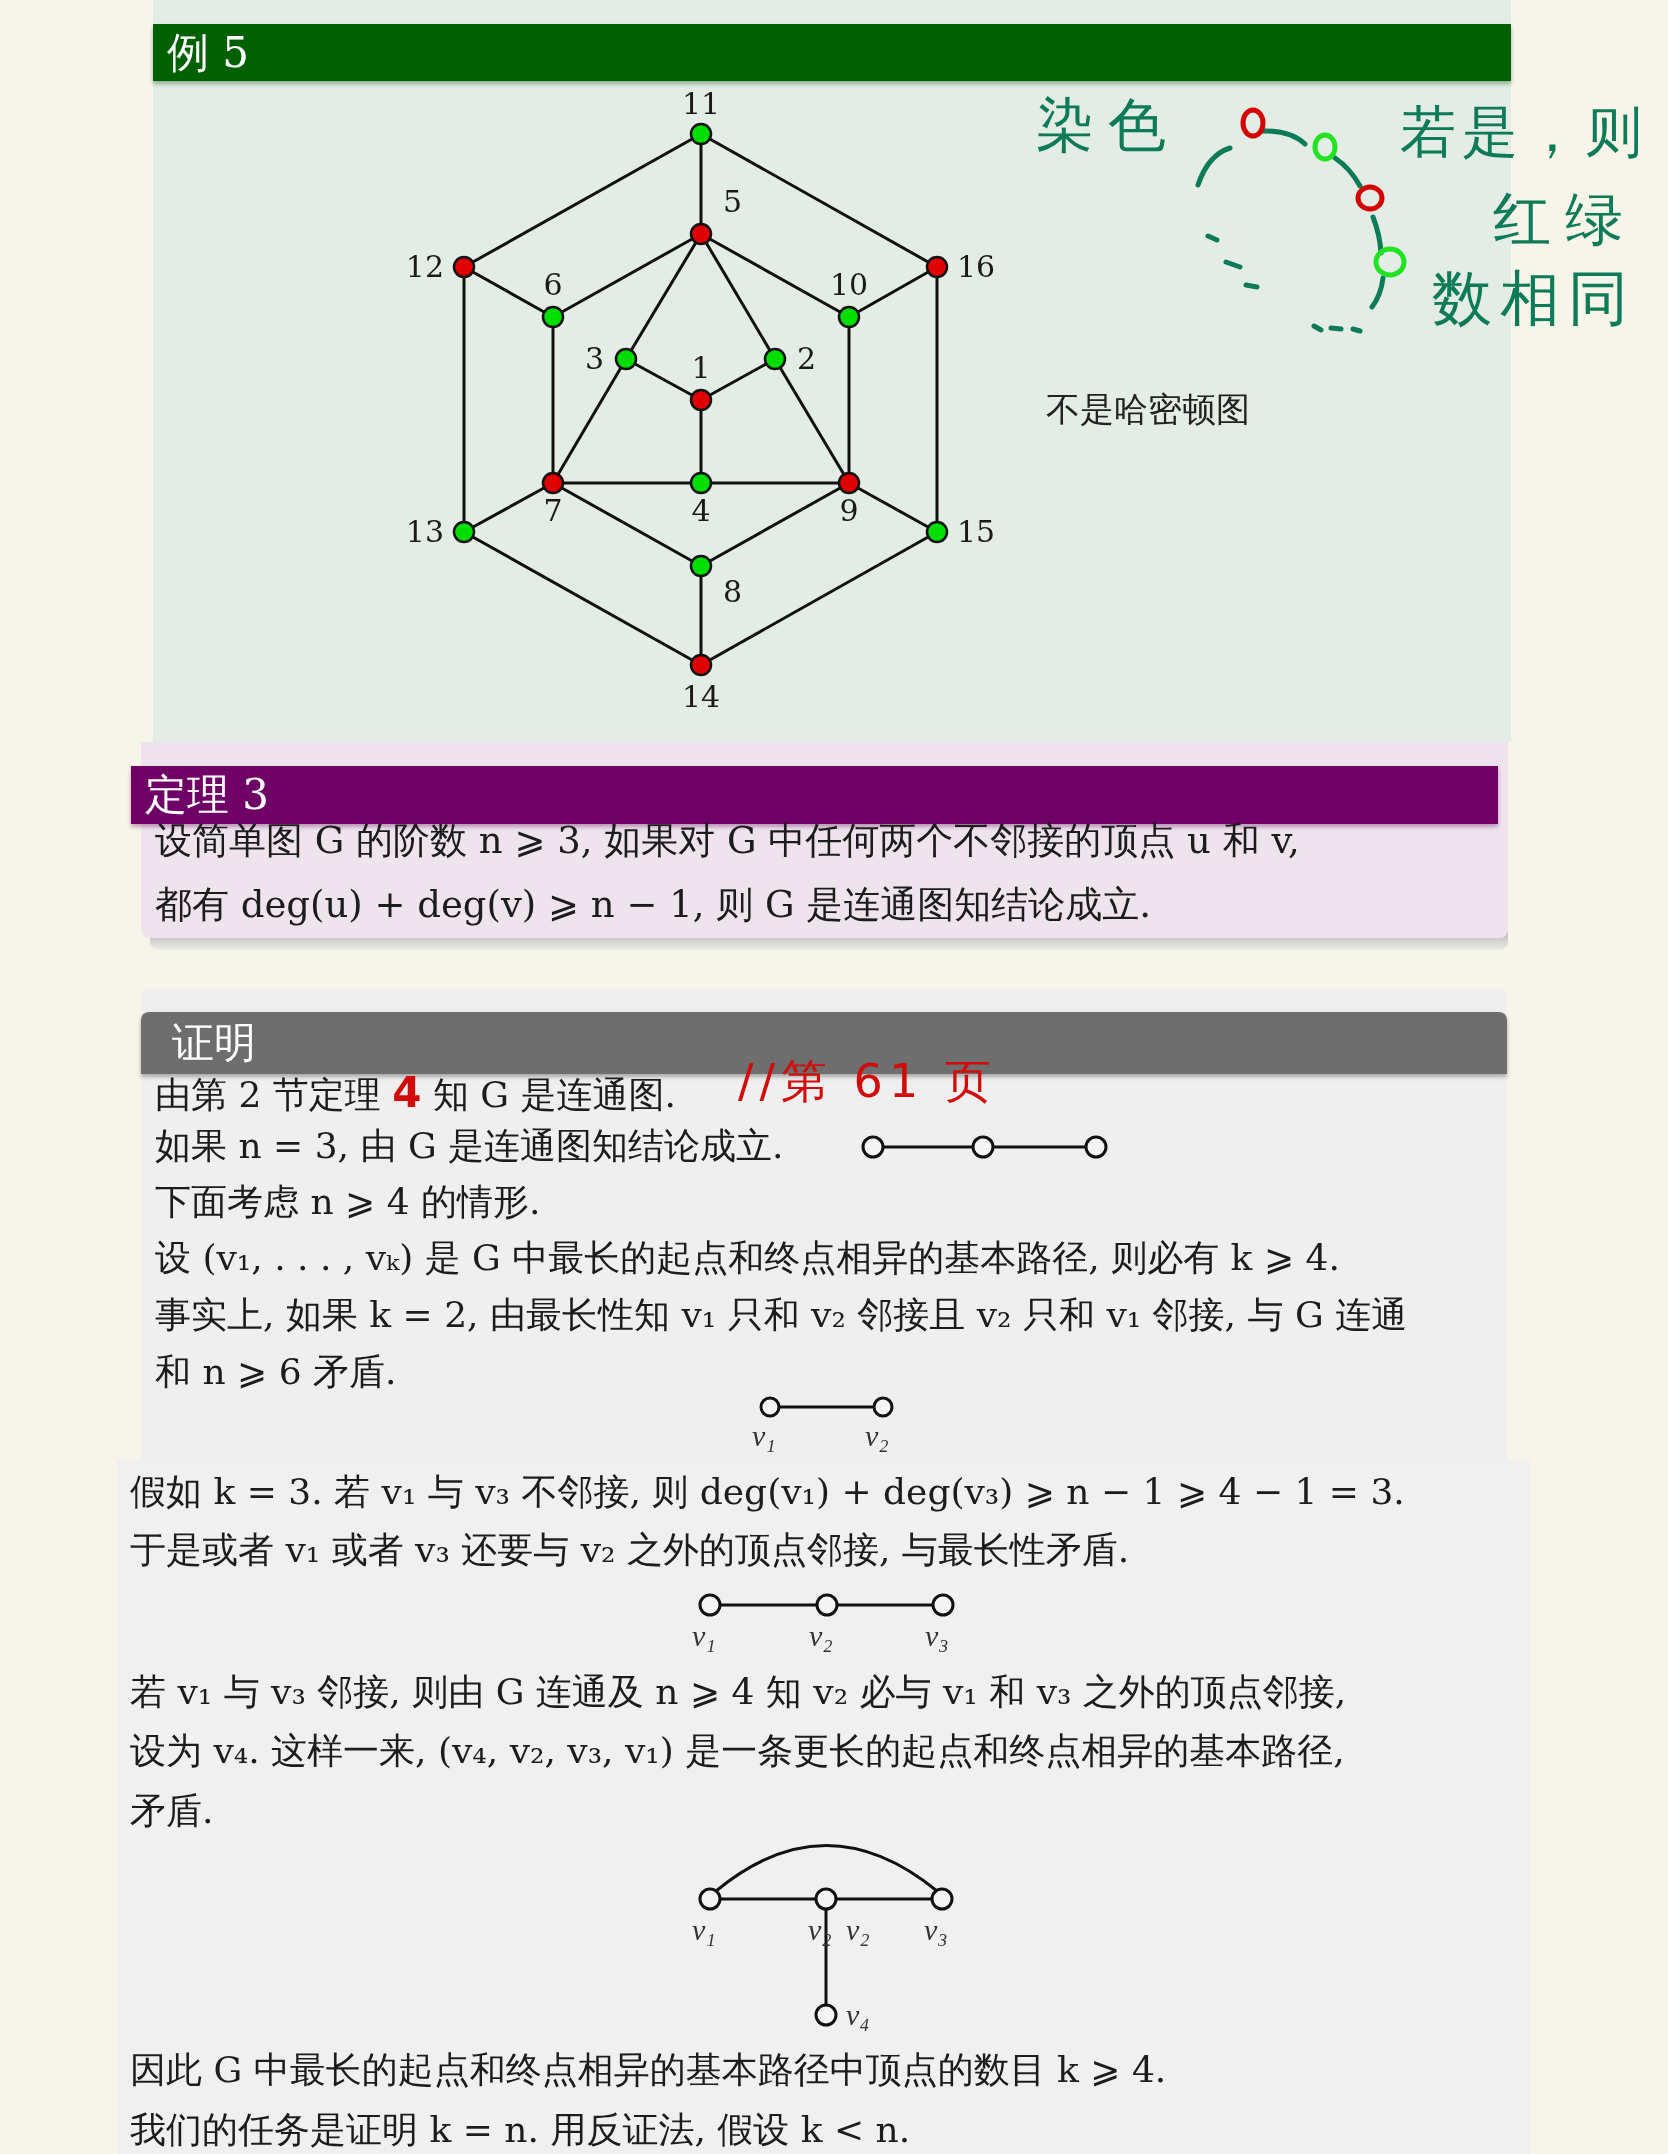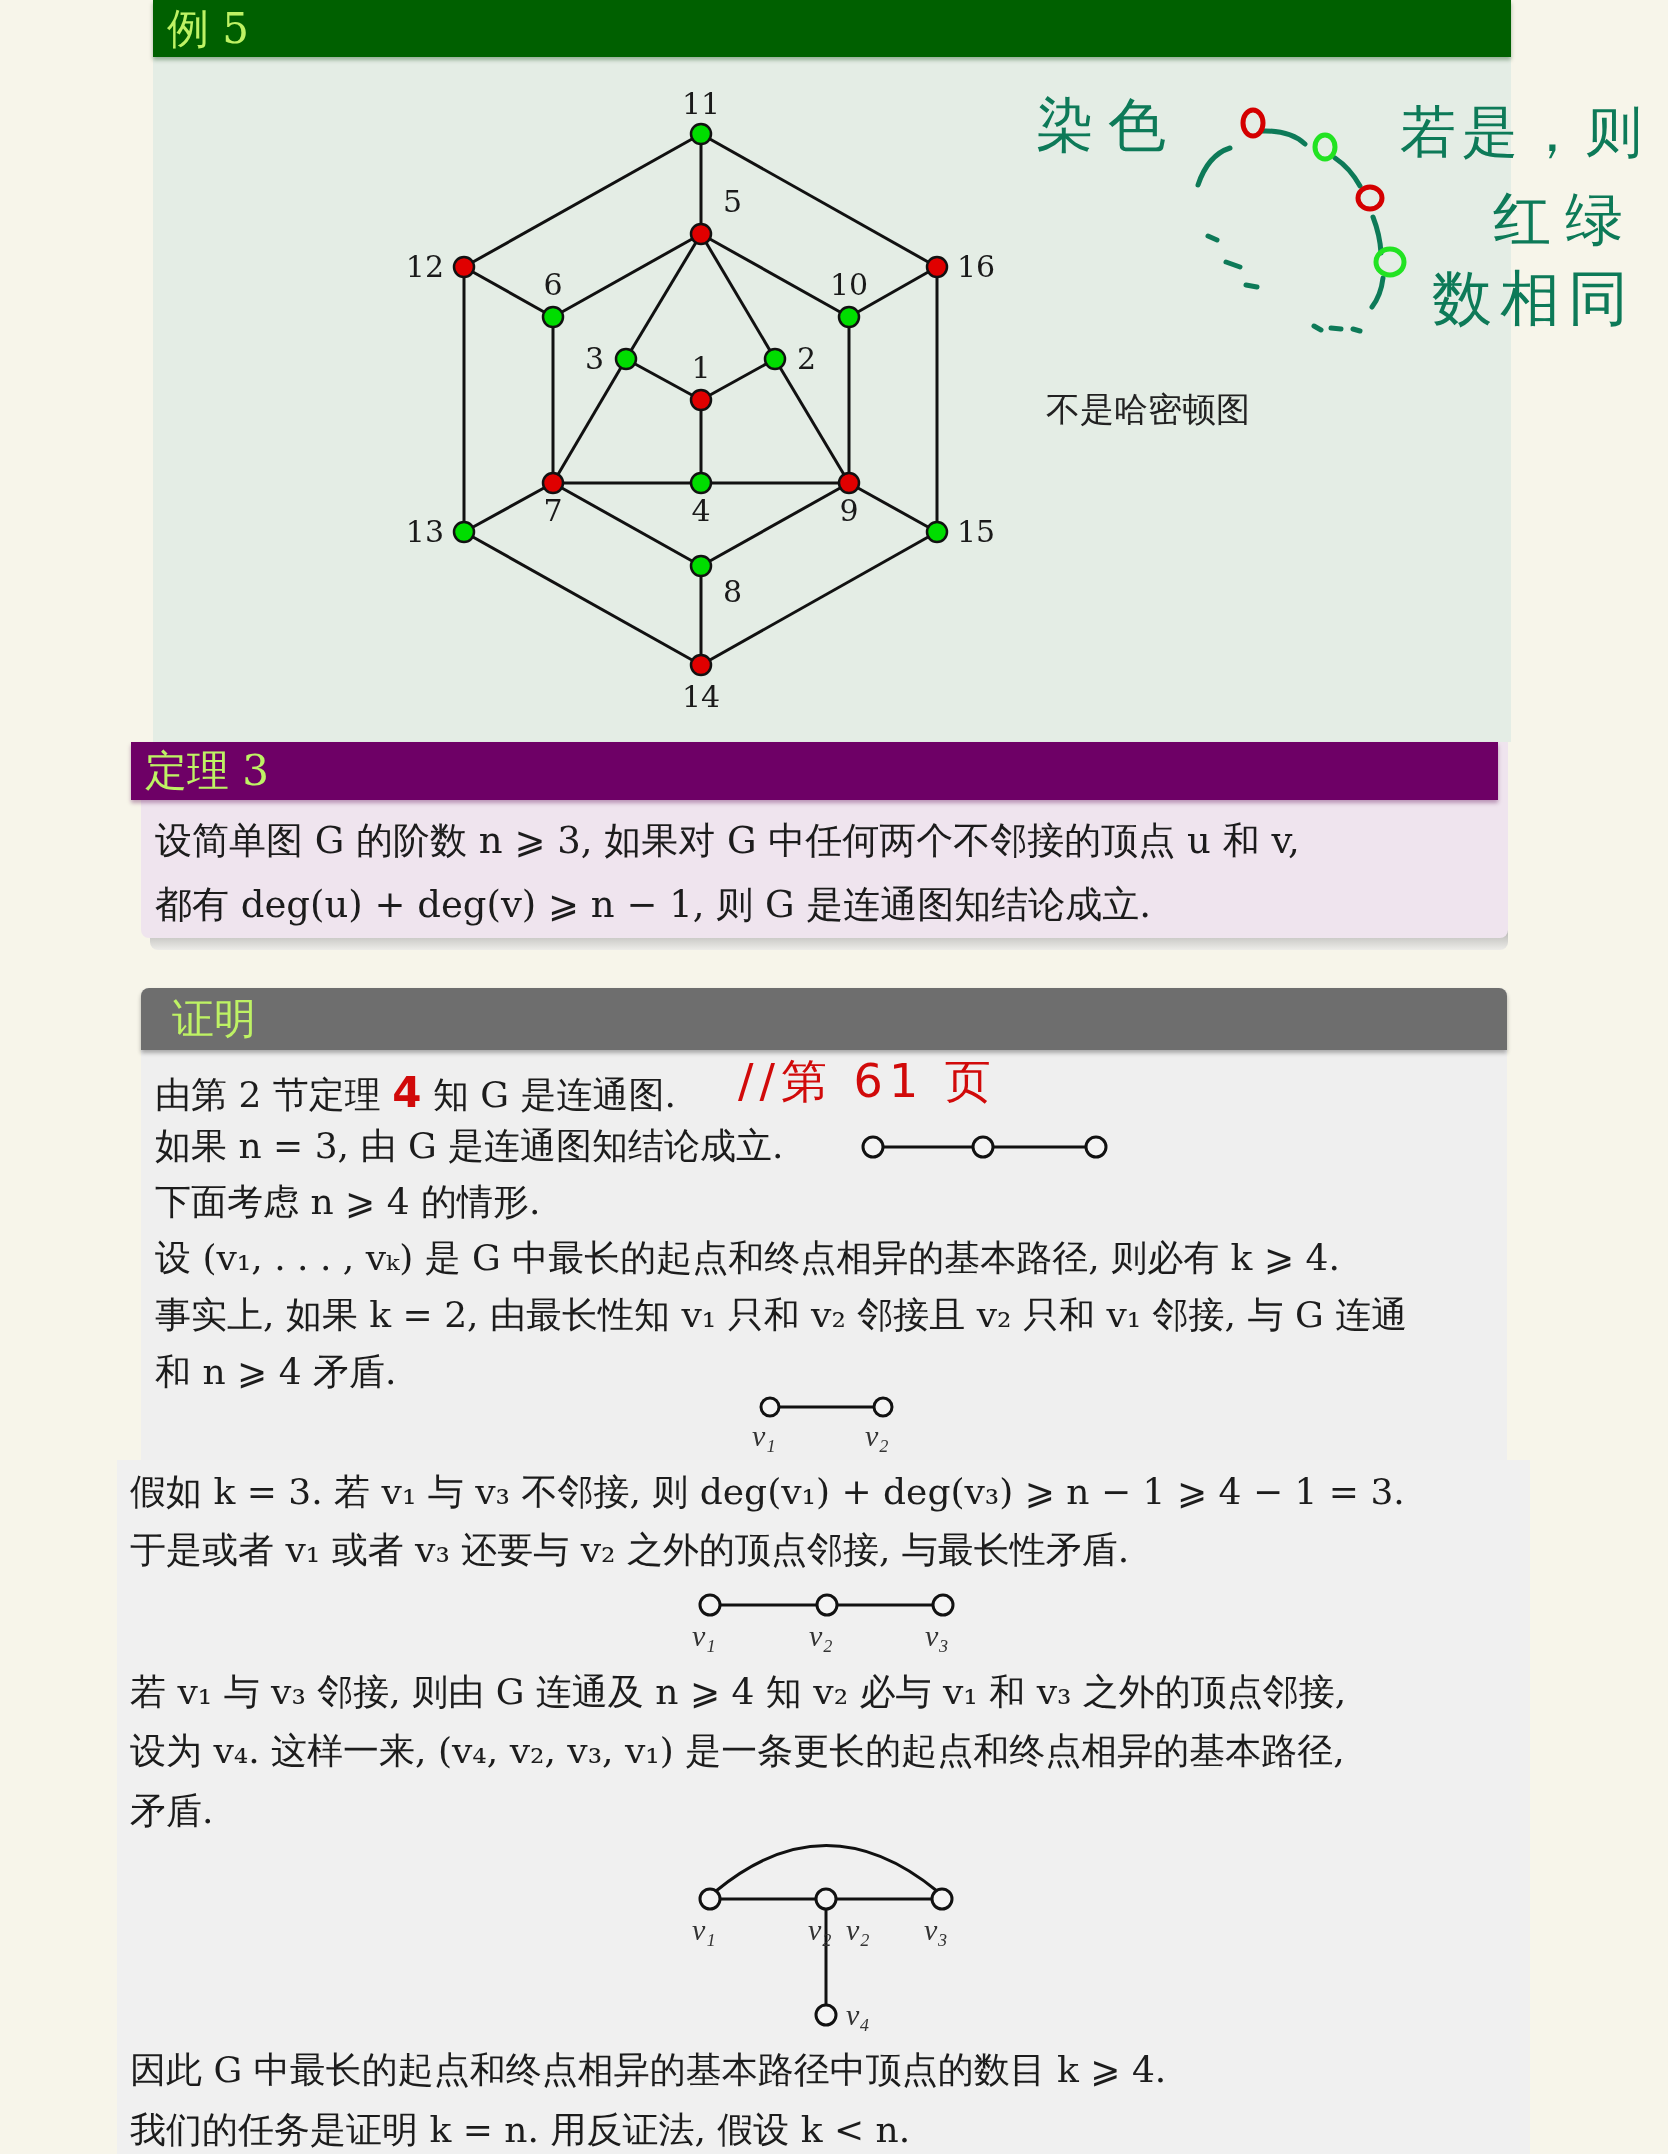--- a/index.html
+++ b/index.html
@@ -4,23 +4,23 @@
 <style>
   html, body { margin:0; padding:0; }
   body {
     width:1668px; height:2154px; position:relative; overflow:hidden;
     background:#f7f5ea;
     font-family:"DejaVu Serif", "Liberation Serif", serif;
     color:#1a1a1a;
   }
   .abs { position:absolute; }
   .block-header {
-    position:absolute; color:#bef264; font-size:42px; line-height:1;
+    position:absolute; color:#ffffff; font-size:42px; line-height:1;
     font-family:"DejaVu Serif", serif; padding-left:14px; box-sizing:border-box;
-    display:flex; align-items:center;
+    display:flex; align-items:center;margin-top:24px;
   }
   .line {
     position:absolute; white-space:nowrap; font-size:36px; line-height:1;
     font-family:"DejaVu Serif", serif; color:#1c1c1c;
   }
   .hand-green { color:#0d7a58; font-family:"DejaVu Sans", sans-serif; }
   .hand-red { color:#d10a0a; font-family:"DejaVu Sans", sans-serif; }
   svg { position:absolute; left:0; top:0; overflow:visible; }
   .node-label { font-family:"DejaVu Serif", serif; font-size:30px; fill:#1a1a1a; }
   .vlabel { font-family:"Liberation Serif", serif; font-style:italic; font-size:30px; fill:#333; }
@@ -139,21 +139,21 @@
 
 <div class="line" style="left:155px; top:1072px; font-size:36px;">
   <span>由第 2 节定理 </span><span class="hand-red" style="font-size:42px; font-weight:bold;">4</span><span> 知 G 是连通图.</span>
 </div>
 <div class="line hand-red" style="left:738px; top:1058px; font-size:46px; letter-spacing:6px;text-align:center;">//第 61 页</div>
 
 <div class="line" style="left:155px; top:1128px; font-size:36px;">如果 n = 3, 由 G 是连通图知结论成立.</div>
 <div class="line" style="left:155px; top:1184px; font-size:36px;">下面考虑 n ⩾ 4 的情形.</div>
 <div class="line" style="left:155px; top:1240px; font-size:36px;">设 (v₁, . . . , vₖ) 是 G 中最长的起点和终点相异的基本路径, 则必有 k ⩾ 4.</div>
 <div class="line" style="left:155px; top:1297px; font-size:36px;">事实上, 如果 k = 2, 由最长性知 v₁ 只和 v₂ 邻接且 v₂ 只和 v₁ 邻接, 与 G 连通</div>
-<div class="line" style="left:155px; top:1354px; font-size:36px;">和 n ⩾ 4 矛盾.</div>
+<div class="line" style="left:155px; top:1354px; font-size:36px;">和 n ⩾ 6 矛盾.</div>
 
 <svg width="1668" height="1200">
   <g stroke="#111" stroke-width="3" fill="#f4f4f4">
     <line x1="883" y1="1147" x2="973" y2="1147"></line>
     <line x1="993" y1="1147" x2="1086" y2="1147"></line>
     <circle cx="873" cy="1147" r="10"></circle>
     <circle cx="983" cy="1147" r="10"></circle>
     <circle cx="1096" cy="1147" r="10"></circle>
   </g>
 </svg>

